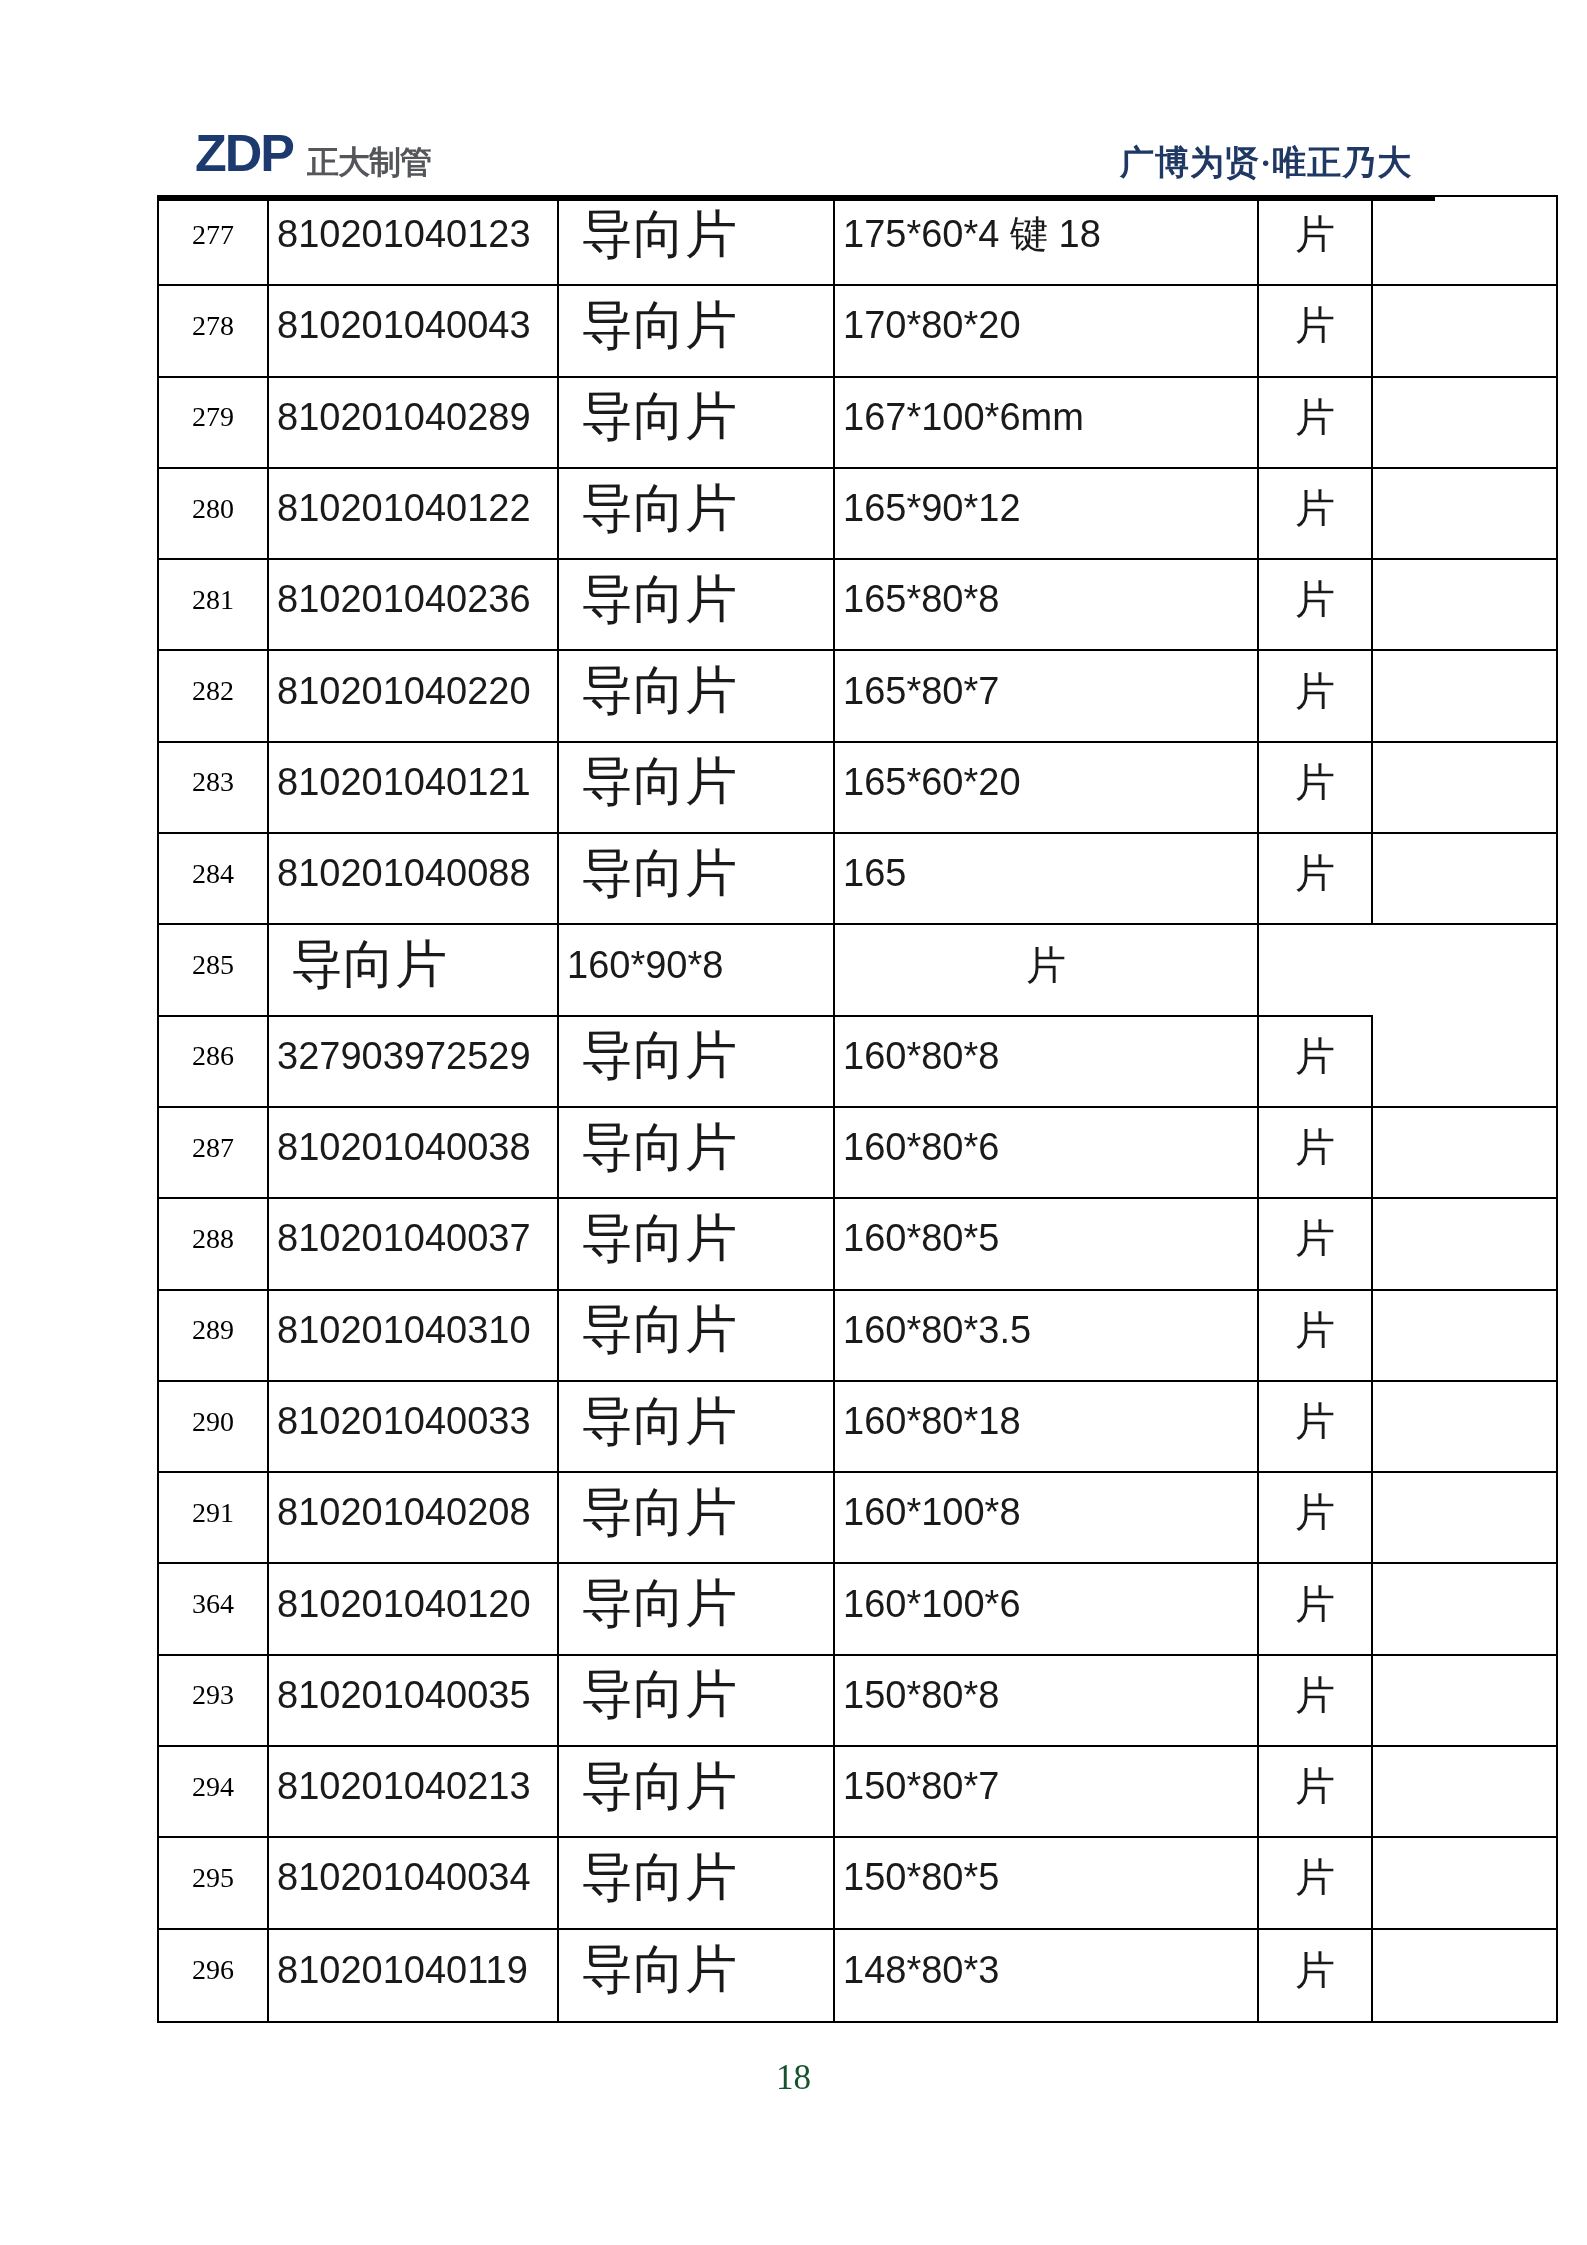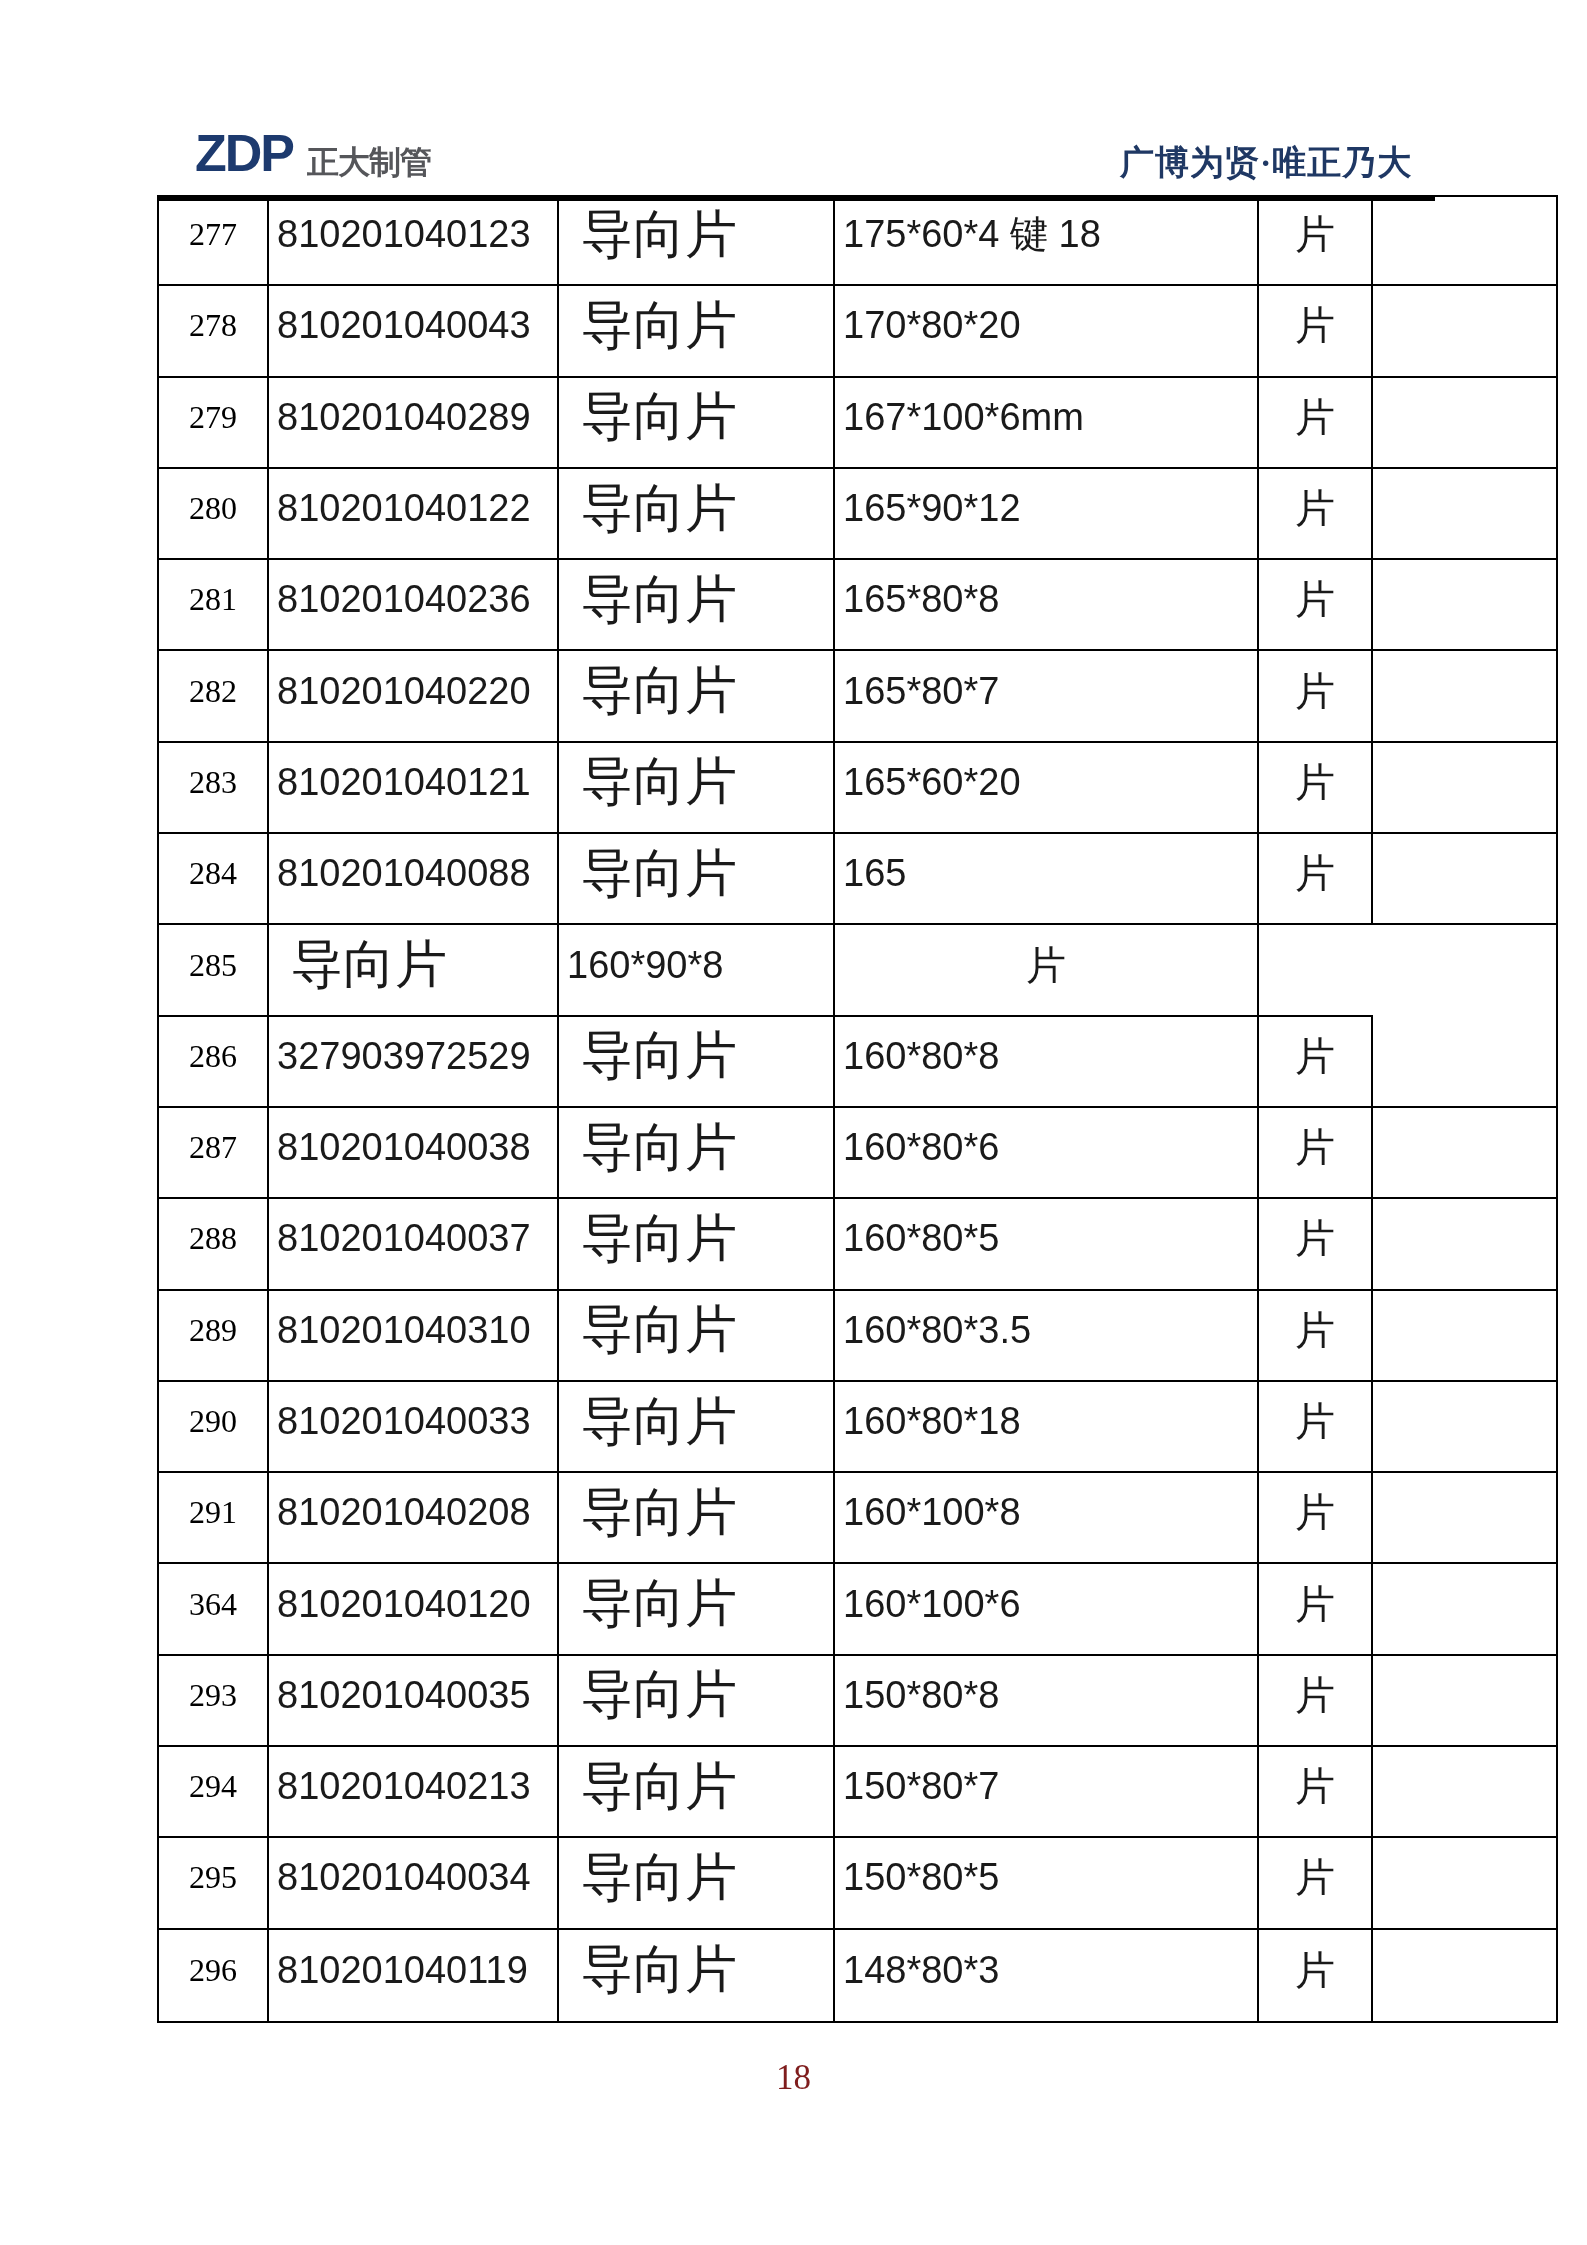--- a/index.html
+++ b/index.html
@@ -62,21 +62,21 @@
     border-bottom:2px solid var(--line_black);
     display:flex;align-items:center;
     padding-bottom:10px;
     overflow:hidden;white-space:nowrap;
   }
   .cell:last-child{border-right:none;}
   .row:last-child .cell{border-bottom:none;}
   .c-no{
     justify-content:center;
     font-family:"Liberation Serif",serif;
-    font-size:32px;color:#000000;
+    font-size:28px;color:#000000;
   }
   .c-code,.c-spec{
     padding-left:8px;
     font-family:"Liberation Sans",sans-serif;
     font-size:38px;color:var(--text_black);
   }
   .c-name{
     padding-left:22px;
     font-family:"Liberation Sans",sans-serif;
     font-size:52px;color:var(--text_black);
@@ -86,21 +86,21 @@
     font-family:"Liberation Sans",sans-serif;
     font-size:40px;color:var(--text_black);
   }
   .c-note{}
 
   
   .pageno{
     position:absolute;left:0;top:2060px;width:1587px;
     text-align:center;
     font-family:"Liberation Serif",serif;
-    font-size:35px;color:#7f1d1d;line-height:1;
+    font-size:35px;color:#14532d;line-height:1;
   }
 </style>
 </head>
 <body>
 
 <div>
 
   <header>
     <div class="logo">
       <span class="logo-zdp">ZDP</span>

